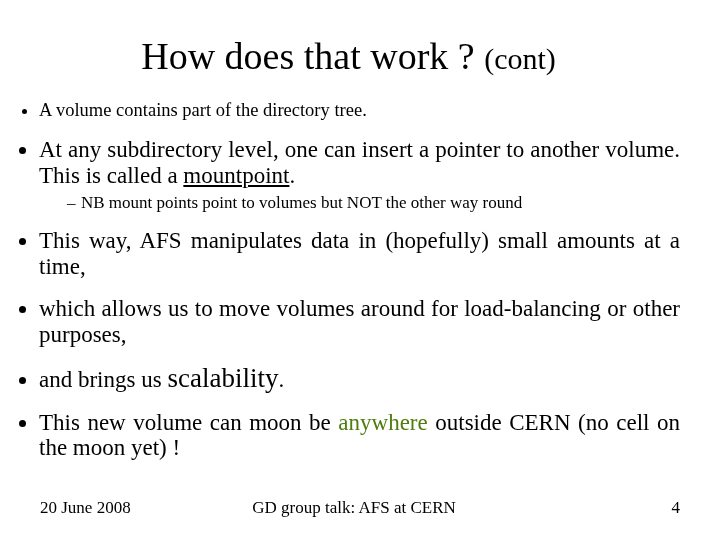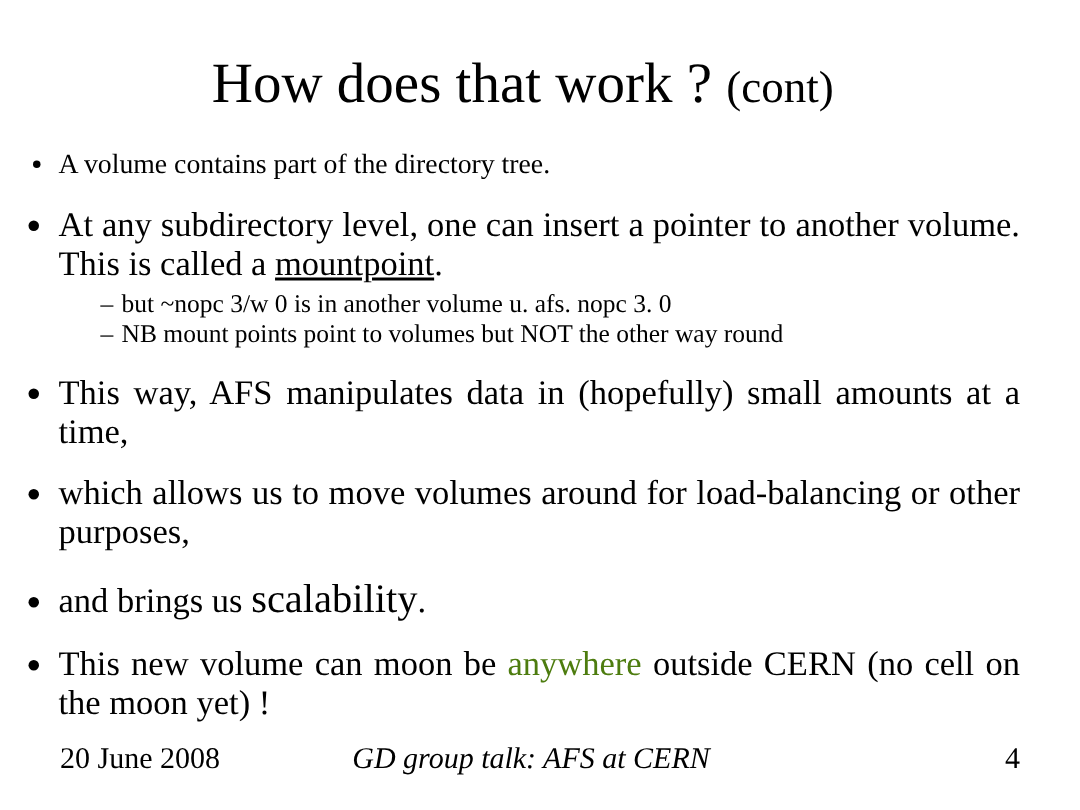--- a/index.html
+++ b/index.html
@@ -68,49 +68,47 @@
     font-size: 27px;
   }
   .anywhere {
     color: #4d7c0f;
   }
   .footer {
     position: absolute;
     left: 40px;
     right: 40px;
     bottom: 22px;
-    font-size: 20px;
+    font-size: 17px;
     display: flex;
     justify-content: space-between;
     align-items: baseline;
   }
   .footer .center {
     position: absolute;
     left: 0;
     right: 12px;
     text-align: center;
-    font-style: italic;
   }
   .eg-label { display:inline-block; width:44px; }
 </style>
 </head>
 <body>
 
 <div class="slide">
 
   <div class="title">
     <span>How does that work ? </span><span class="cont">(cont)</span>
   </div>
 
   <ul class="main">
     <li class="small">A volume contains part of the directory tree.</li>
     <li>
       <span>At any subdirectory level, one can insert a pointer to another volume. This is called a </span><span class="underline">mountpoint</span><span>.</span>
       <ul class="sub">
-        <li>but ~nopc 3/w 0 is in another volume u. afs. nopc 3. 0</li>
         <li>NB mount points point to volumes but NOT the other way round</li>
       </ul>
     </li>
     <li>This way, AFS manipulates data in (hopefully) small amounts at a time,</li>
     <li>which allows us to move volumes around for load-balancing or other purposes,</li>
     <li>
       <span>and brings us </span><span class="scal">scalability</span><span>.</span>
     </li>
     <li>
       <span>This new volume can moon be </span><span class="anywhere">anywhere</span><span> outside CERN (no cell on the moon yet) !</span>

